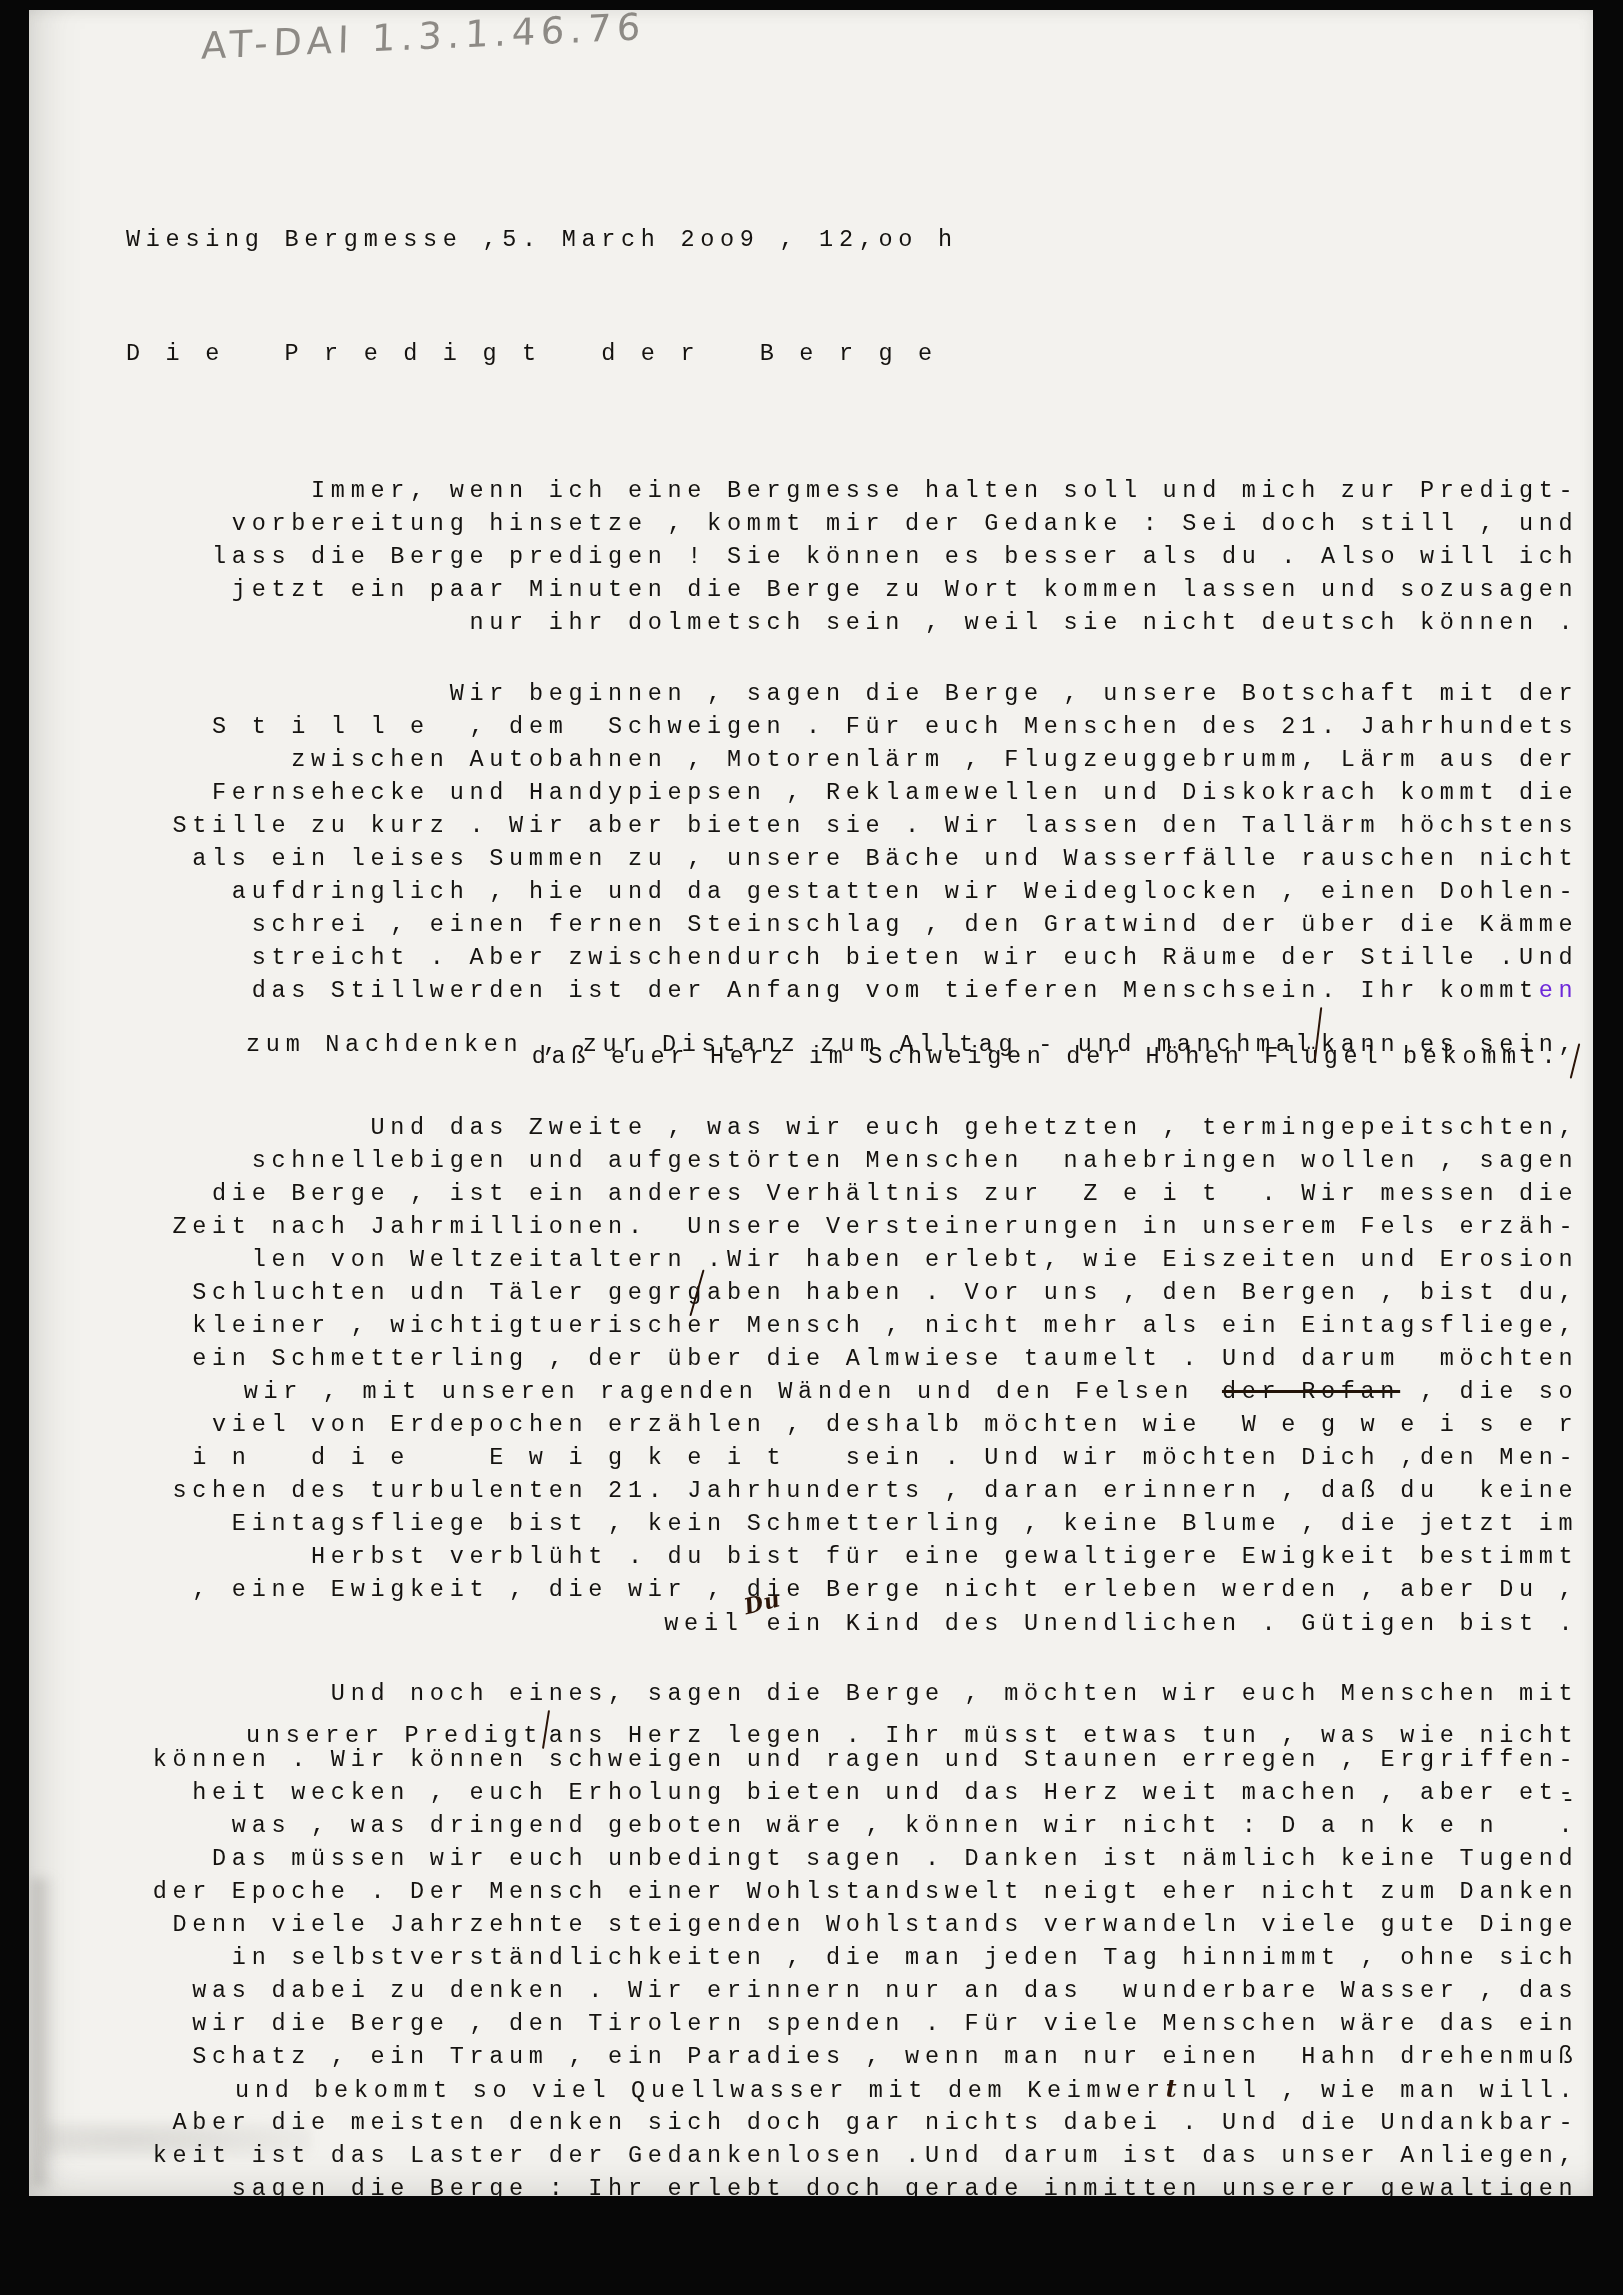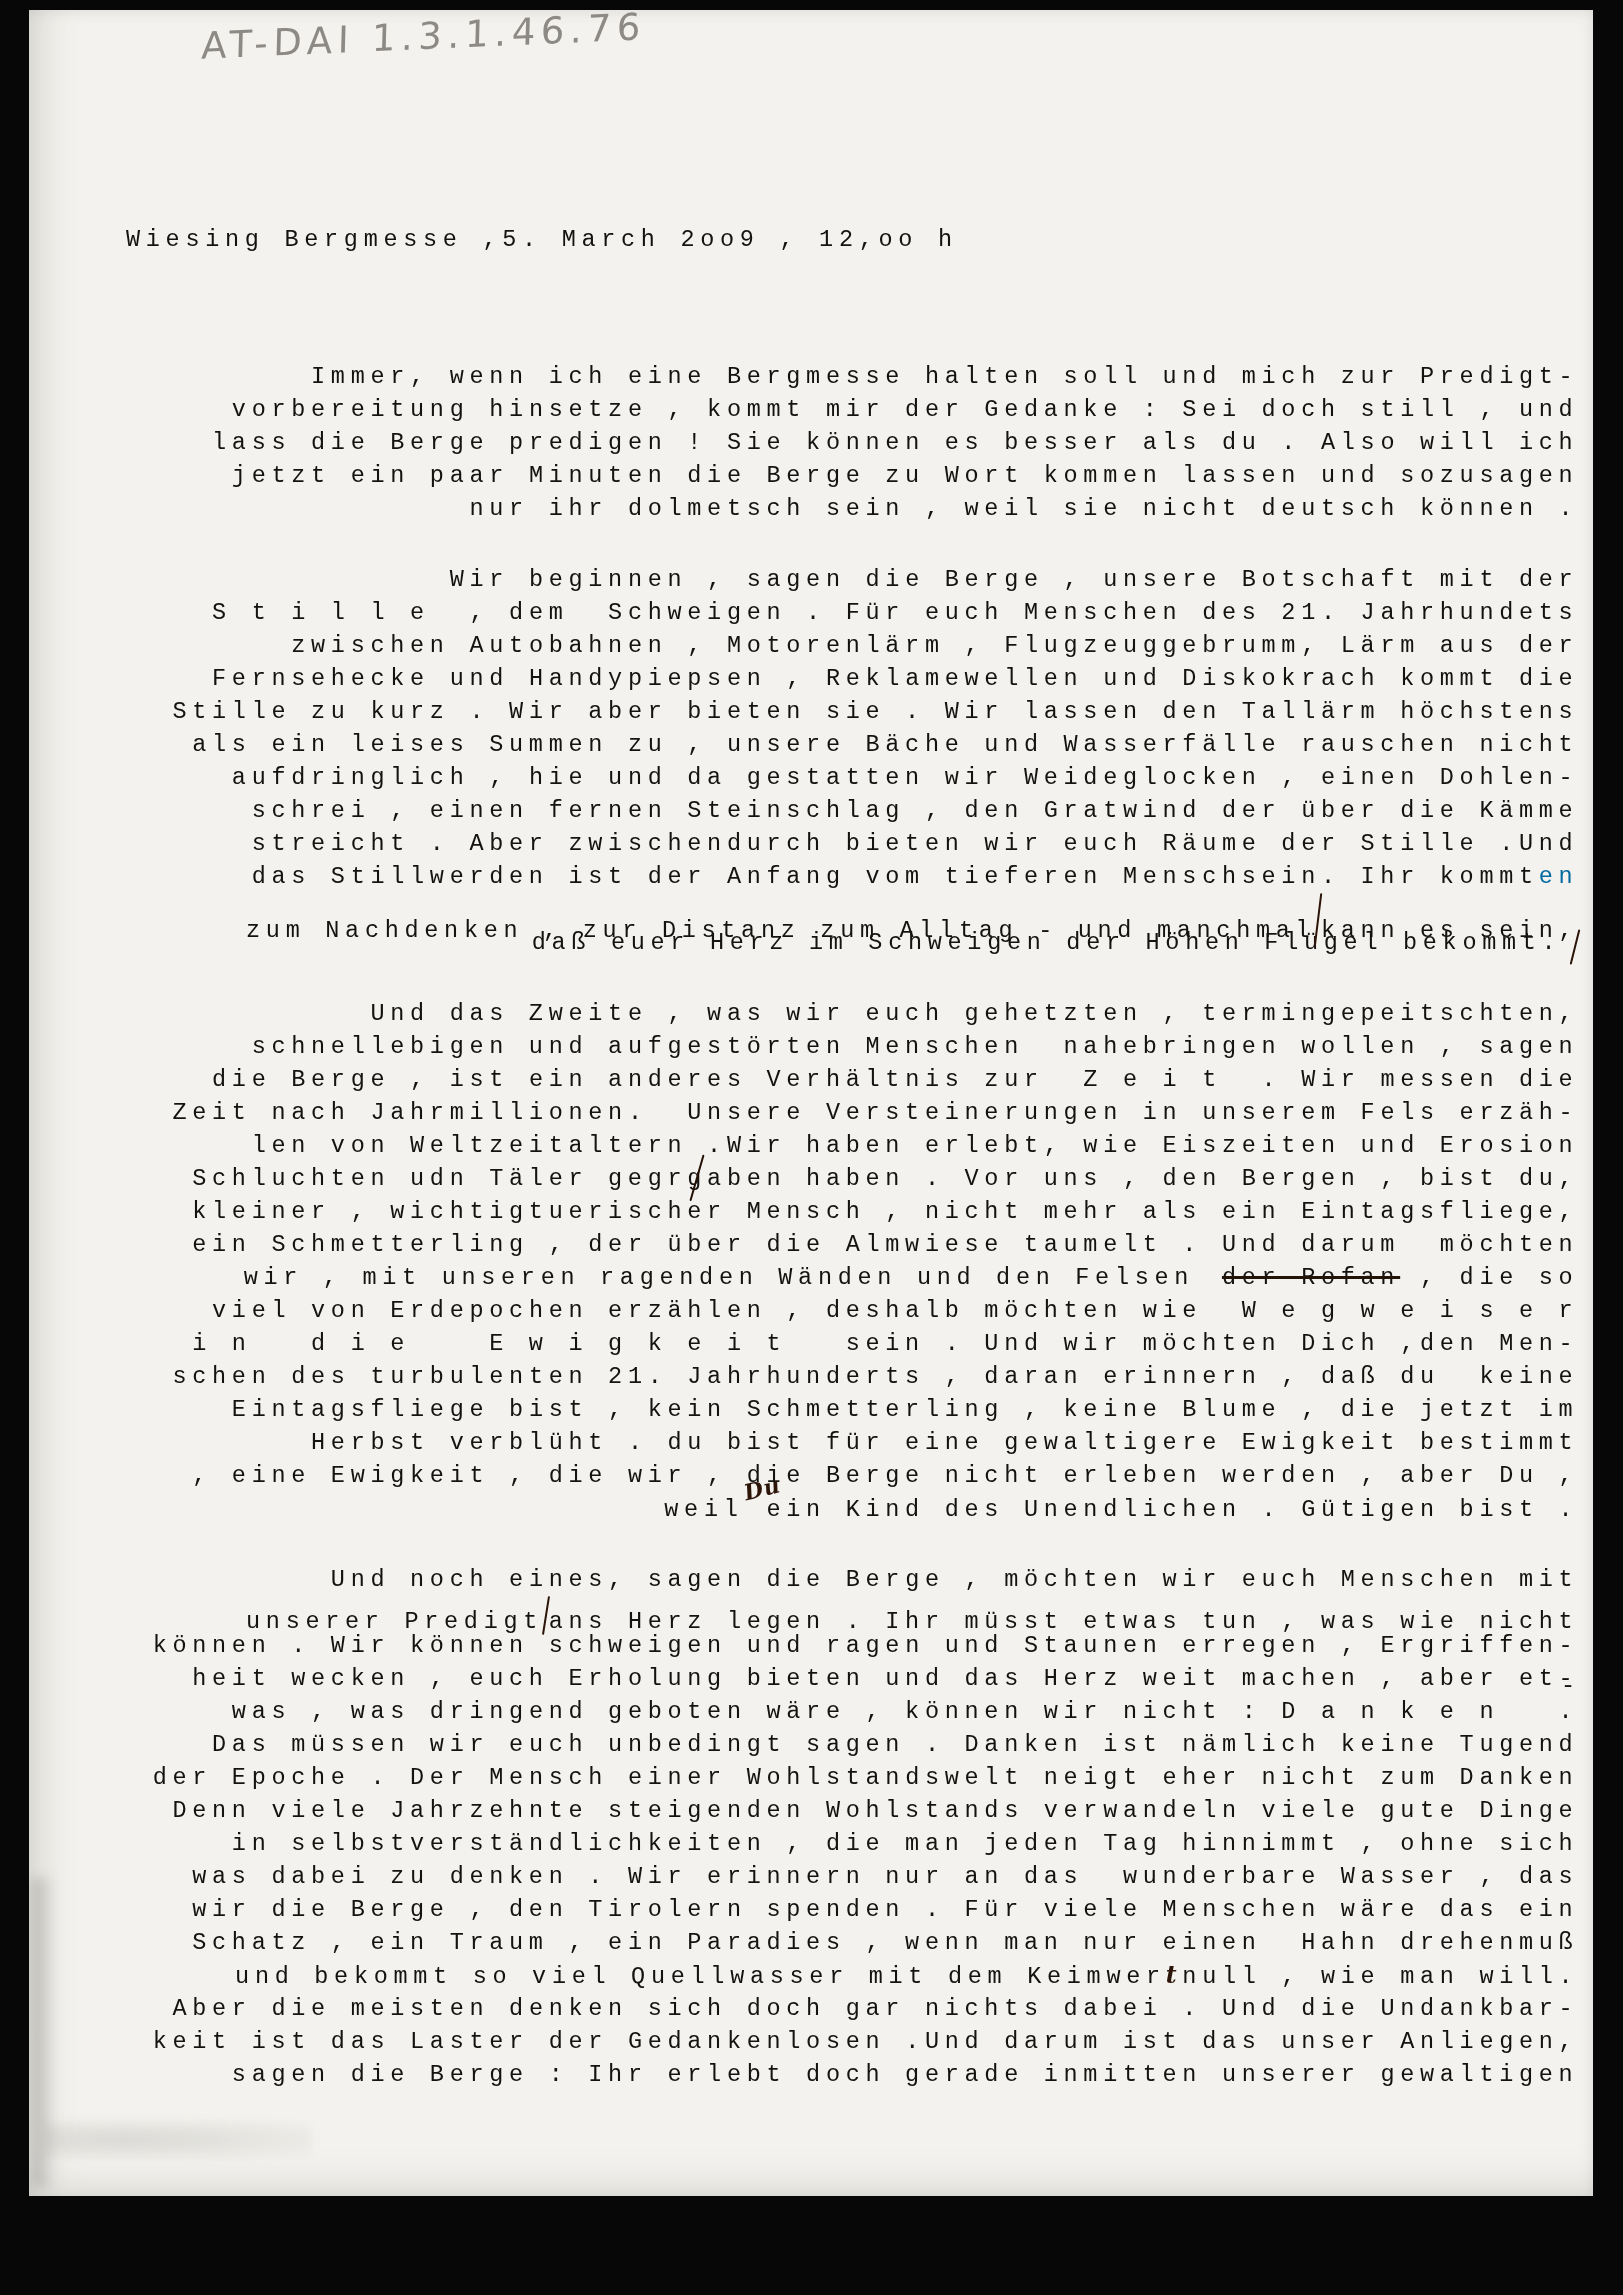--- a/index.html
+++ b/index.html
@@ -74,31 +74,32 @@
   .hw-above{
     display:inline-block;width:23px;
     transform:translateY(-18px) rotate(-14deg);
     font-family:"DejaVu Serif",serif;font-style:italic;font-weight:bold;
     font-size:22px;color:#2c1508;letter-spacing:0.8px;
   }
   .hw-t{
     font-family:"DejaVu Serif",serif;font-style:italic;font-weight:bold;
     color:#2c1508;
   }
-  .faint{color:#0369a1;}
+  .faint{color:#6d28d9;}
   .dblh{position:relative;display:inline-block;}
   .dblh::after{content:"-";position:absolute;left:2.4px;top:7.3px;}
 </style>
 </head>
 <body>
 
 <div class="paper">
   <div class="smudge-a"></div>
   <div class="smudge-b"></div>
 
   <div class="annotation">AT-DAI 1.3.1.46.76</div>
 
   <div class="doc">
     <div class="date-line">Wiesing Bergmesse ,5. March 2oo9 , 12,oo h</div>
+    <div class="title-line">D i e   P r e d i g t   d e r   B e r g e</div>
     <div id="paragraphs"><div class="para"><div class="line"><span>      Immer, wenn ich eine Bergmesse halten soll und mich zur Predigt-</span></div><div class="line"><span>vorbereitung hinsetze , kommt mir der Gedanke : Sei doch still , und</span></div><div class="line"><span>lass die Berge predigen ! Sie können es besser als du . Also will ich</span></div><div class="line"><span>jetzt ein paar Minuten die Berge zu Wort kommen lassen und sozusagen</span></div><div class="line"><span>nur ihr dolmetsch sein , weil sie nicht deutsch können .</span></div></div><div class="para"><div class="line"><span>      Wir beginnen , sagen die Berge , unsere Botschaft mit der</span></div><div class="line"><span>S t i l l e  , dem  Schweigen . Für euch Menschen des 21. Jahrhundets</span></div><div class="line"><span>zwischen Autobahnen , Motorenlärm , Flugzeuggebrumm, Lärm aus der</span></div><div class="line"><span>Fernsehecke und Handypiepsen , Reklamewellen und Diskokrach kommt die</span></div><div class="line"><span>Stille zu kurz . Wir aber bieten sie . Wir lassen den Tallärm höchstens</span></div><div class="line"><span>als ein leises Summen zu , unsere Bäche und Wasserfälle rauschen nicht</span></div><div class="line"><span>aufdringlich , hie und da gestatten wir Weideglocken , einen Dohlen-</span></div><div class="line"><span>schrei , einen fernen Steinschlag , den Gratwind der über die Kämme</span></div><div class="line"><span>streicht . Aber zwischendurch bieten wir euch Räume der Stille .Und</span></div><div class="line"><span>das Stillwerden ist der Anfang vom tieferen Menschsein. Ihr kommt</span><span class="faint">en</span></div><div class="line"><span>zum Nachdenken , zur Distanz zum Alltag - und manchmal</span><span class="hw-stroke tall"></span><span>kann es sein,</span></div><div class="line"><span>daß euer Herz im Schweigen der Höhen Flügel bekommt.</span><span class="hw-stroke sm"></span></div></div><div class="para"><div class="line"><span>      Und das Zweite , was wir euch gehetzten , termingepeitschten,</span></div><div class="line"><span>schnellebigen und aufgestörten Menschen  nahebringen wollen , sagen</span></div><div class="line"><span>die Berge , ist ein anderes Verhältnis zur  Z e i t  . Wir messen die</span></div><div class="line"><span>Zeit nach Jahrmillionen.  Unsere Versteinerungen in unserem Fels erzäh-</span></div><div class="line"><span>len von Weltzeitaltern .Wir haben erlebt, wie Eiszeiten und Erosion</span></div><div class="line"><span>Schluchten udn Täler gegr</span><span class="x-through">g</span><span>aben haben . Vor uns , den Bergen , bist du,</span></div><div class="line"><span>kleiner , wichtigtuerischer Mensch , nicht mehr als ein Eintagsfliege,</span></div><div class="line"><span>ein Schmetterling , der über die Almwiese taumelt . Und darum  möchten</span></div><div class="line"><span>wir , mit unseren ragenden Wänden und den Felsen </span><span class="strike">der Rofan</span><span> , die so</span></div><div class="line"><span>viel von Erdepochen erzählen , deshalb möchten wie  W e g w e i s e r</span></div><div class="line"><span>i n   d i e    E w i g k e i t   sein . Und wir möchten Dich ,den Men-</span></div><div class="line"><span>schen des turbulenten 21. Jahrhunderts , daran erinnern , daß du  keine</span></div><div class="line"><span>Eintagsfliege bist , kein Schmetterling , keine Blume , die jetzt im</span></div><div class="line"><span>Herbst verblüht . du bist für eine gewaltigere Ewigkeit bestimmt</span></div><div class="line"><span>, eine Ewigkeit , die wir , die Berge nicht erleben werden , aber Du ,</span></div><div class="line"><span>weil</span><span class="hw-above">Du</span><span>ein Kind des Unendlichen . Gütigen bist .</span></div></div><div class="para"><div class="line"><span>      Und noch eines, sagen die Berge , möchten wir euch Menschen mit</span></div><div class="line"><span>unserer Predigt</span><span class="hw-stroke"></span><span>ans Herz legen . Ihr müsst etwas tun , was wie nicht</span></div><div class="line"><span>können . Wir können schweigen und ragen und Staunen erregen , Ergriffen-</span></div><div class="line"><span>heit wecken , euch Erholung bieten und das Herz weit machen , aber et</span><span class="dblh">-</span></div><div class="line"><span>was , was dringend geboten wäre , können wir nicht : D a n k e n   .</span></div><div class="line"><span>Das müssen wir euch unbedingt sagen . Danken ist nämlich keine Tugend</span></div><div class="line"><span>der Epoche . Der Mensch einer Wohlstandswelt neigt eher nicht zum Danken</span></div><div class="line"><span>Denn viele Jahrzehnte steigenden Wohlstands verwandeln viele gute Dinge</span></div><div class="line"><span>in selbstverständlichkeiten , die man jeden Tag hinnimmt , ohne sich</span></div><div class="line"><span>was dabei zu denken . Wir erinnern nur an das  wunderbare Wasser , das</span></div><div class="line"><span>wir die Berge , den Tirolern spenden . Für viele Menschen wäre das ein</span></div><div class="line"><span>Schatz , ein Traum , ein Paradies , wenn man nur einen  Hahn drehenmuß</span></div><div class="line"><span>und bekommt so viel Quellwasser mit dem Keimwer</span><span class="hw-t">t</span><span>null , wie man will.</span></div><div class="line"><span>Aber die meisten denken sich doch gar nichts dabei . Und die Undankbar-</span></div><div class="line"><span>keit ist das Laster der Gedankenlosen .Und darum ist das unser Anliegen,</span></div><div class="line"><span>sagen die Berge : Ihr erlebt doch gerade inmitten unserer gewaltigen</span></div></div></div>
   </div>
 </div>
 
 
 </body></html>

